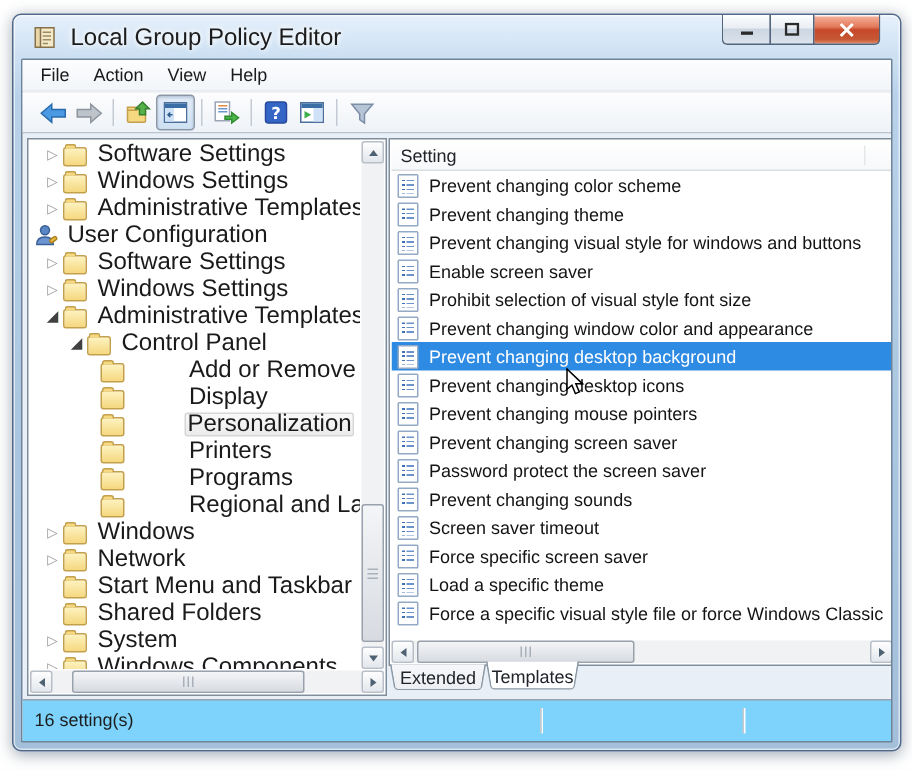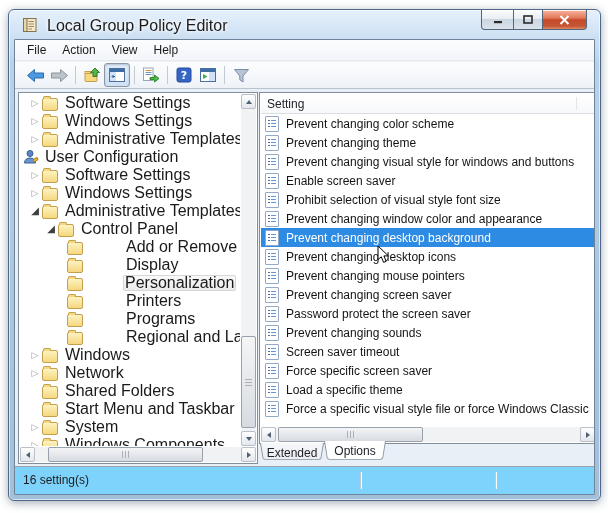--- a/index.html
+++ b/index.html
@@ -284,26 +284,26 @@
                 <span class="tlbl">Windows</span>
               </div>
             <div class="trow t-l1">
                 <span class="exp c"></span>
                 <span class="fold"></span>
                 <span class="tlbl">Network</span>
               </div>
             <div class="trow t-l1">
                 <span class="exp"></span>
                 <span class="fold"></span>
+                <span class="tlbl">Start Menu and Taskbar</span>
+              </div>
+            <div class="trow t-l1">
+                <span class="exp"></span>
+                <span class="fold"></span>
                 <span class="tlbl">Shared Folders</span>
-              </div>
-            <div class="trow t-l1">
-                <span class="exp"></span>
-                <span class="fold"></span>
-                <span class="tlbl">Start Menu and Taskbar</span>
               </div>
             <div class="trow t-l1">
                 <span class="exp c"></span>
                 <span class="fold"></span>
                 <span class="tlbl">System</span>
               </div>
             <div class="trow t-l1">
                 <span class="exp c"></span>
                 <span class="fold"></span>
                 <span class="tlbl">Windows Components</span>
@@ -423,21 +423,21 @@
                   <i style="width:1px;height:7px;background:#a9b0ba;"></i>
                 </span>
               </div>
             <div class="sb-btn" style="right:0;">
                 <span class="arr right"></span>
               </div>
           </div>
         </div>
 
         <div class="tab inactive tab-extended"><span class="tab-lbl">Extended</span></div>
-        <div class="tab tab-standard"><span class="tab-lbl" style="line-height:20px;">Options</span></div>
+        <div class="tab tab-standard"><span class="tab-lbl" style="line-height:20px;">Templates</span></div>
       </div>
 
       <div class="statusbar">
         <span class="status-text">16 setting(s)</span>
         <span class="sdiv" style="left:345px;"></span>
         <span class="sdiv" style="left:480px;"></span>
       </div>
     </div>
   </div>
 

